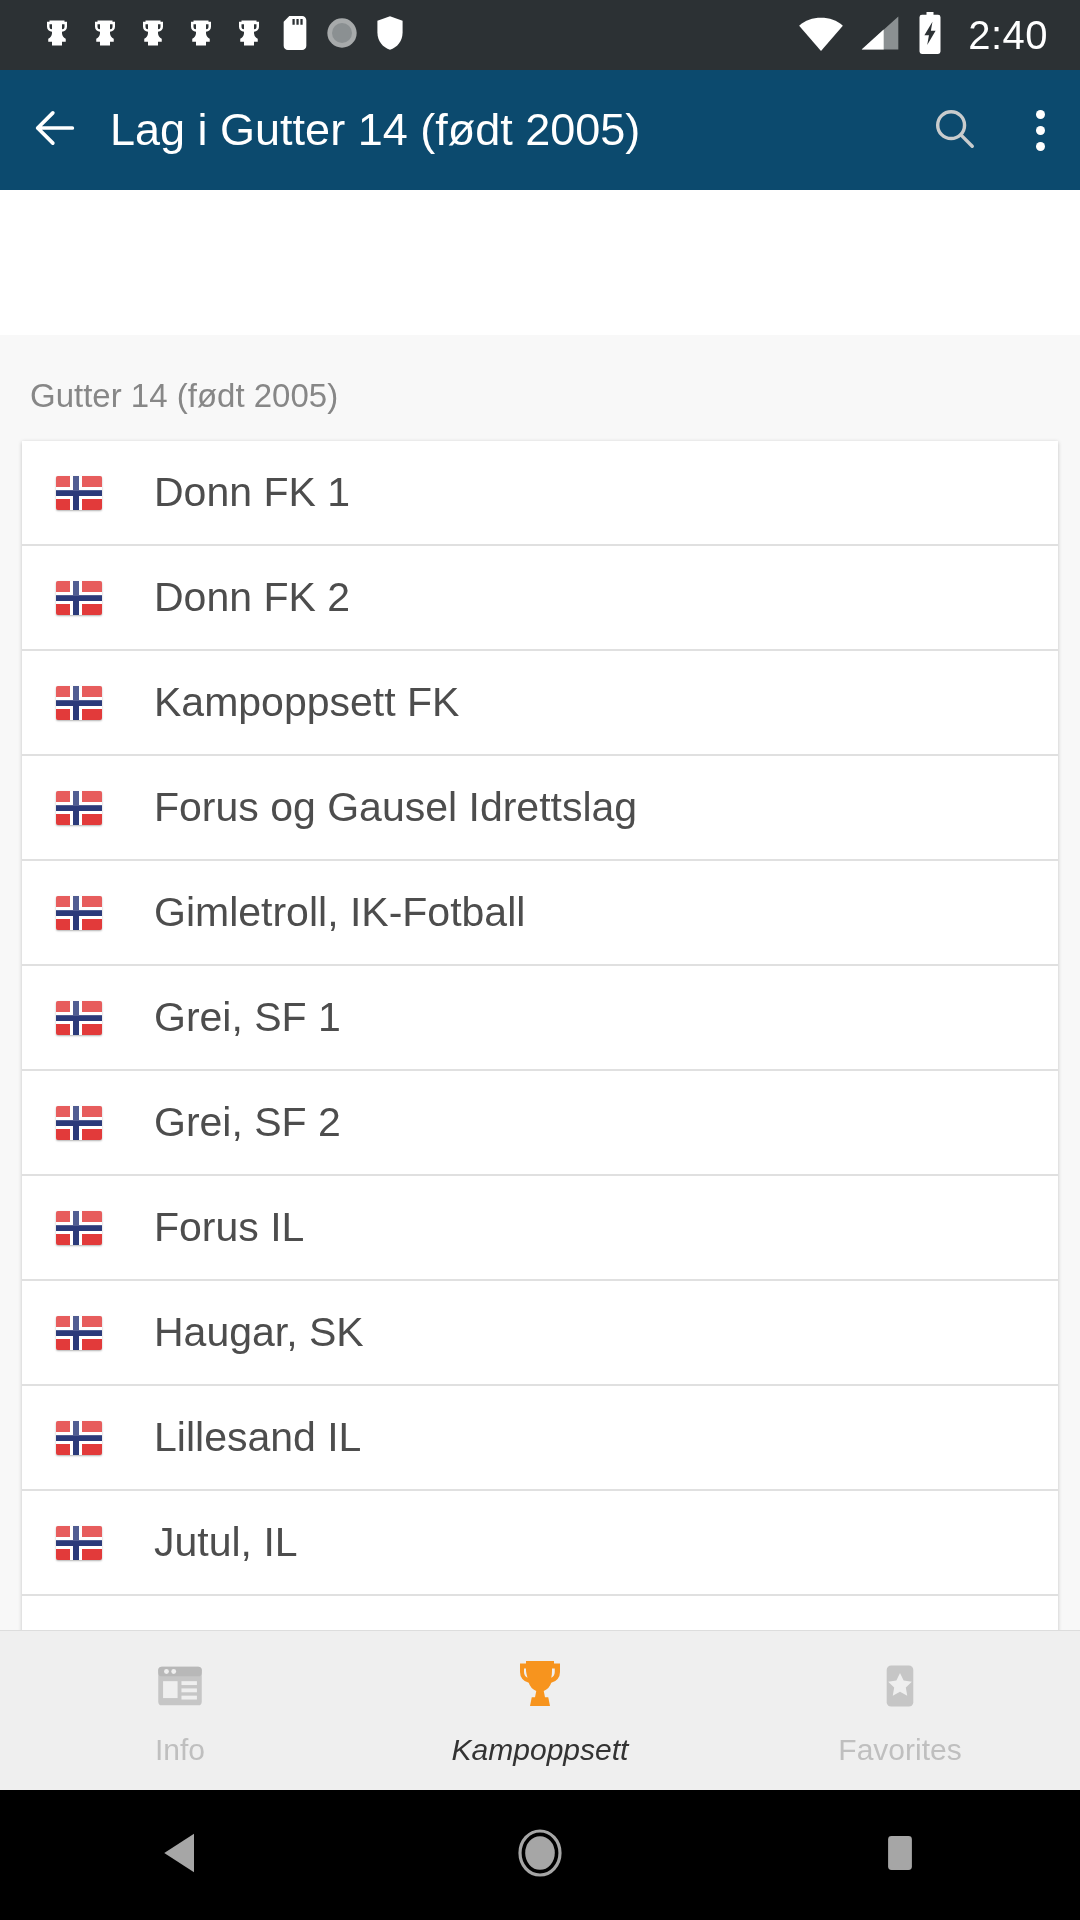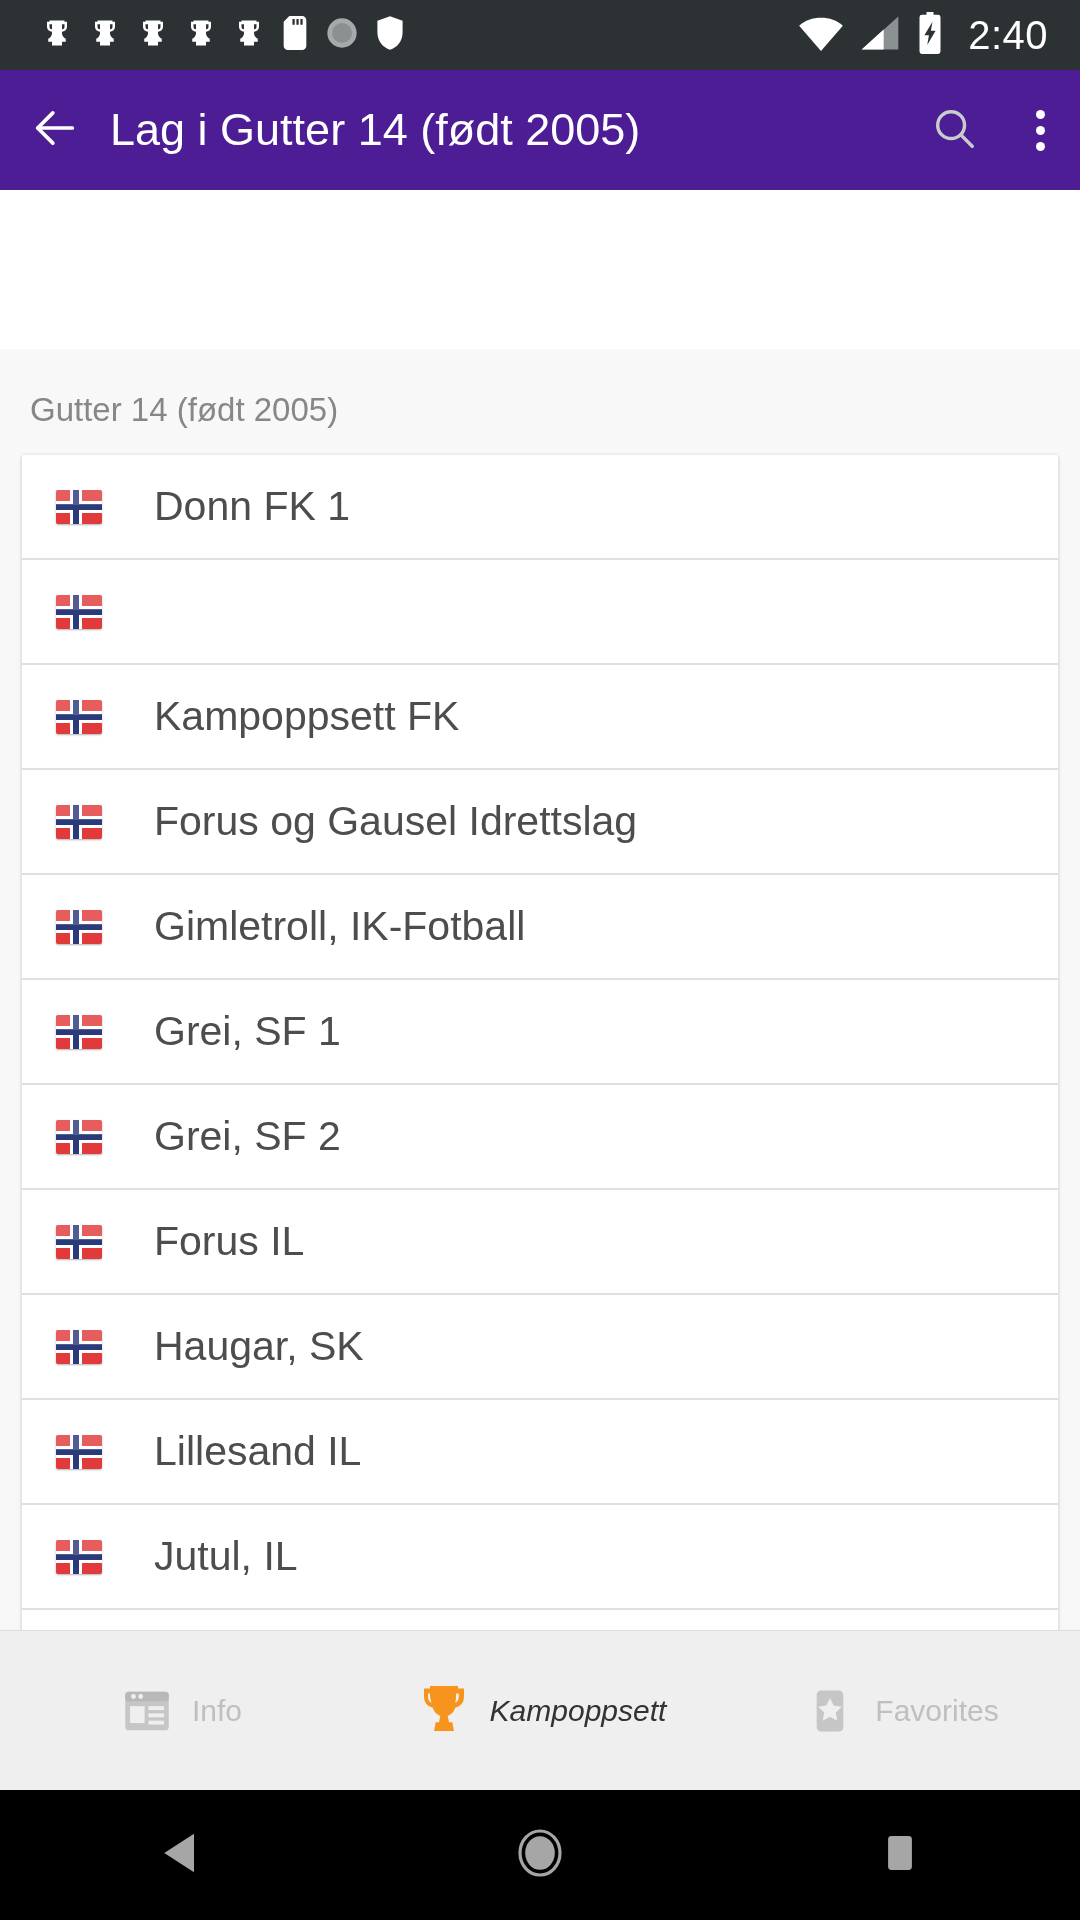--- a/index.html
+++ b/index.html
@@ -21,21 +21,21 @@
   .sb-right { display:flex; align-items:center; gap:14px; padding-right:32px; }
   .sb-ico { display:block; }
   .sb-time {
     color:#ffffff; font-size:40px; letter-spacing:0.5px;
     margin-left:10px; line-height:1;
   }
 
   
   .appbar {
     position:absolute; top:70px; left:0; width:1080px; height:120px;
-    background:#4c1d95;
+    background:#0c4a6e;
     display:flex; align-items:center;
   }
   .ab-back { width:110px; display:flex; align-items:center; justify-content:center; cursor:pointer; }
   .ab-title {
     flex:1; color:#ffffff; font-size:45px; font-weight:400;
     white-space:nowrap; overflow:hidden; text-overflow:ellipsis;
     padding-right:10px;
   }
   .ab-action { width:92px; display:flex; align-items:center; justify-content:center; cursor:pointer; }
   .ab-overflow { width:80px; display:flex; flex-direction:column; align-items:center; justify-content:center; gap:7px; cursor:pointer; }
@@ -58,21 +58,21 @@
     width:2px; background:#484D50;
   }
   .tab:last-child .sep { display:none; }
   .tab-underline {
     position:absolute; left:0; bottom:0; height:6px; width:100%;
     background:#ffffff;
   }
 
   
   .content {
-    position:absolute; top:349px; left:0; width:1080px; height:1295px;
+    position:absolute; top:335px; left:0; width:1080px; height:1295px;
     background:#F8F8F8; overflow:hidden;
   }
   .section-head {
     padding:42px 0 26px 30px;
     font-size:33px; color:#878787;
   }
   .card {
     margin:0 22px 0 22px;
     background:#ffffff;
     box-shadow:0 1px 4px rgba(0,0,0,0.22);
@@ -109,21 +109,21 @@
     white-space:nowrap;
   }
 
   
   .bottomnav {
     position:absolute; top:1630px; left:0; width:1080px; height:160px;
     background:#EFEFEF; display:flex;
     border-top:1px solid #DDDDDD;
   }
   .bn-item {
-    flex:1; display:flex; flex-direction:row;
+    flex:1; display:flex; flex-direction:column;
     align-items:center; justify-content:center; gap:16px;
     cursor:pointer;
   }
   .bn-label { font-size:30px; color:#BFBFBF; }
   .bn-item.active .bn-label { color:#333333;font-style:italic; }
   .bn-icon { height:62px; display:flex; align-items:center; justify-content:center; }
 
   
   .androidnav {
     position:absolute; top:1790px; left:0; width:1080px; height:130px;
@@ -241,20 +241,21 @@
           <span class="row-label">Donn FK 1</span>
         </div>
         <div class="row">
           <span class="flag">
             <span class="fl-v"></span>
             <span class="fl-h"></span>
             <span class="fl-v2"></span>
             <span class="fl-h2"></span>
             <span class="fl-gloss"></span>
           </span>
+          <span class="row-label">Donn FK 2</span>
         </div>
         <div class="row">
           <span class="flag">
             <span class="fl-v"></span>
             <span class="fl-h"></span>
             <span class="fl-v2"></span>
             <span class="fl-h2"></span>
             <span class="fl-gloss"></span>
           </span>
           <span class="row-label">Kampoppsett FK</span>

